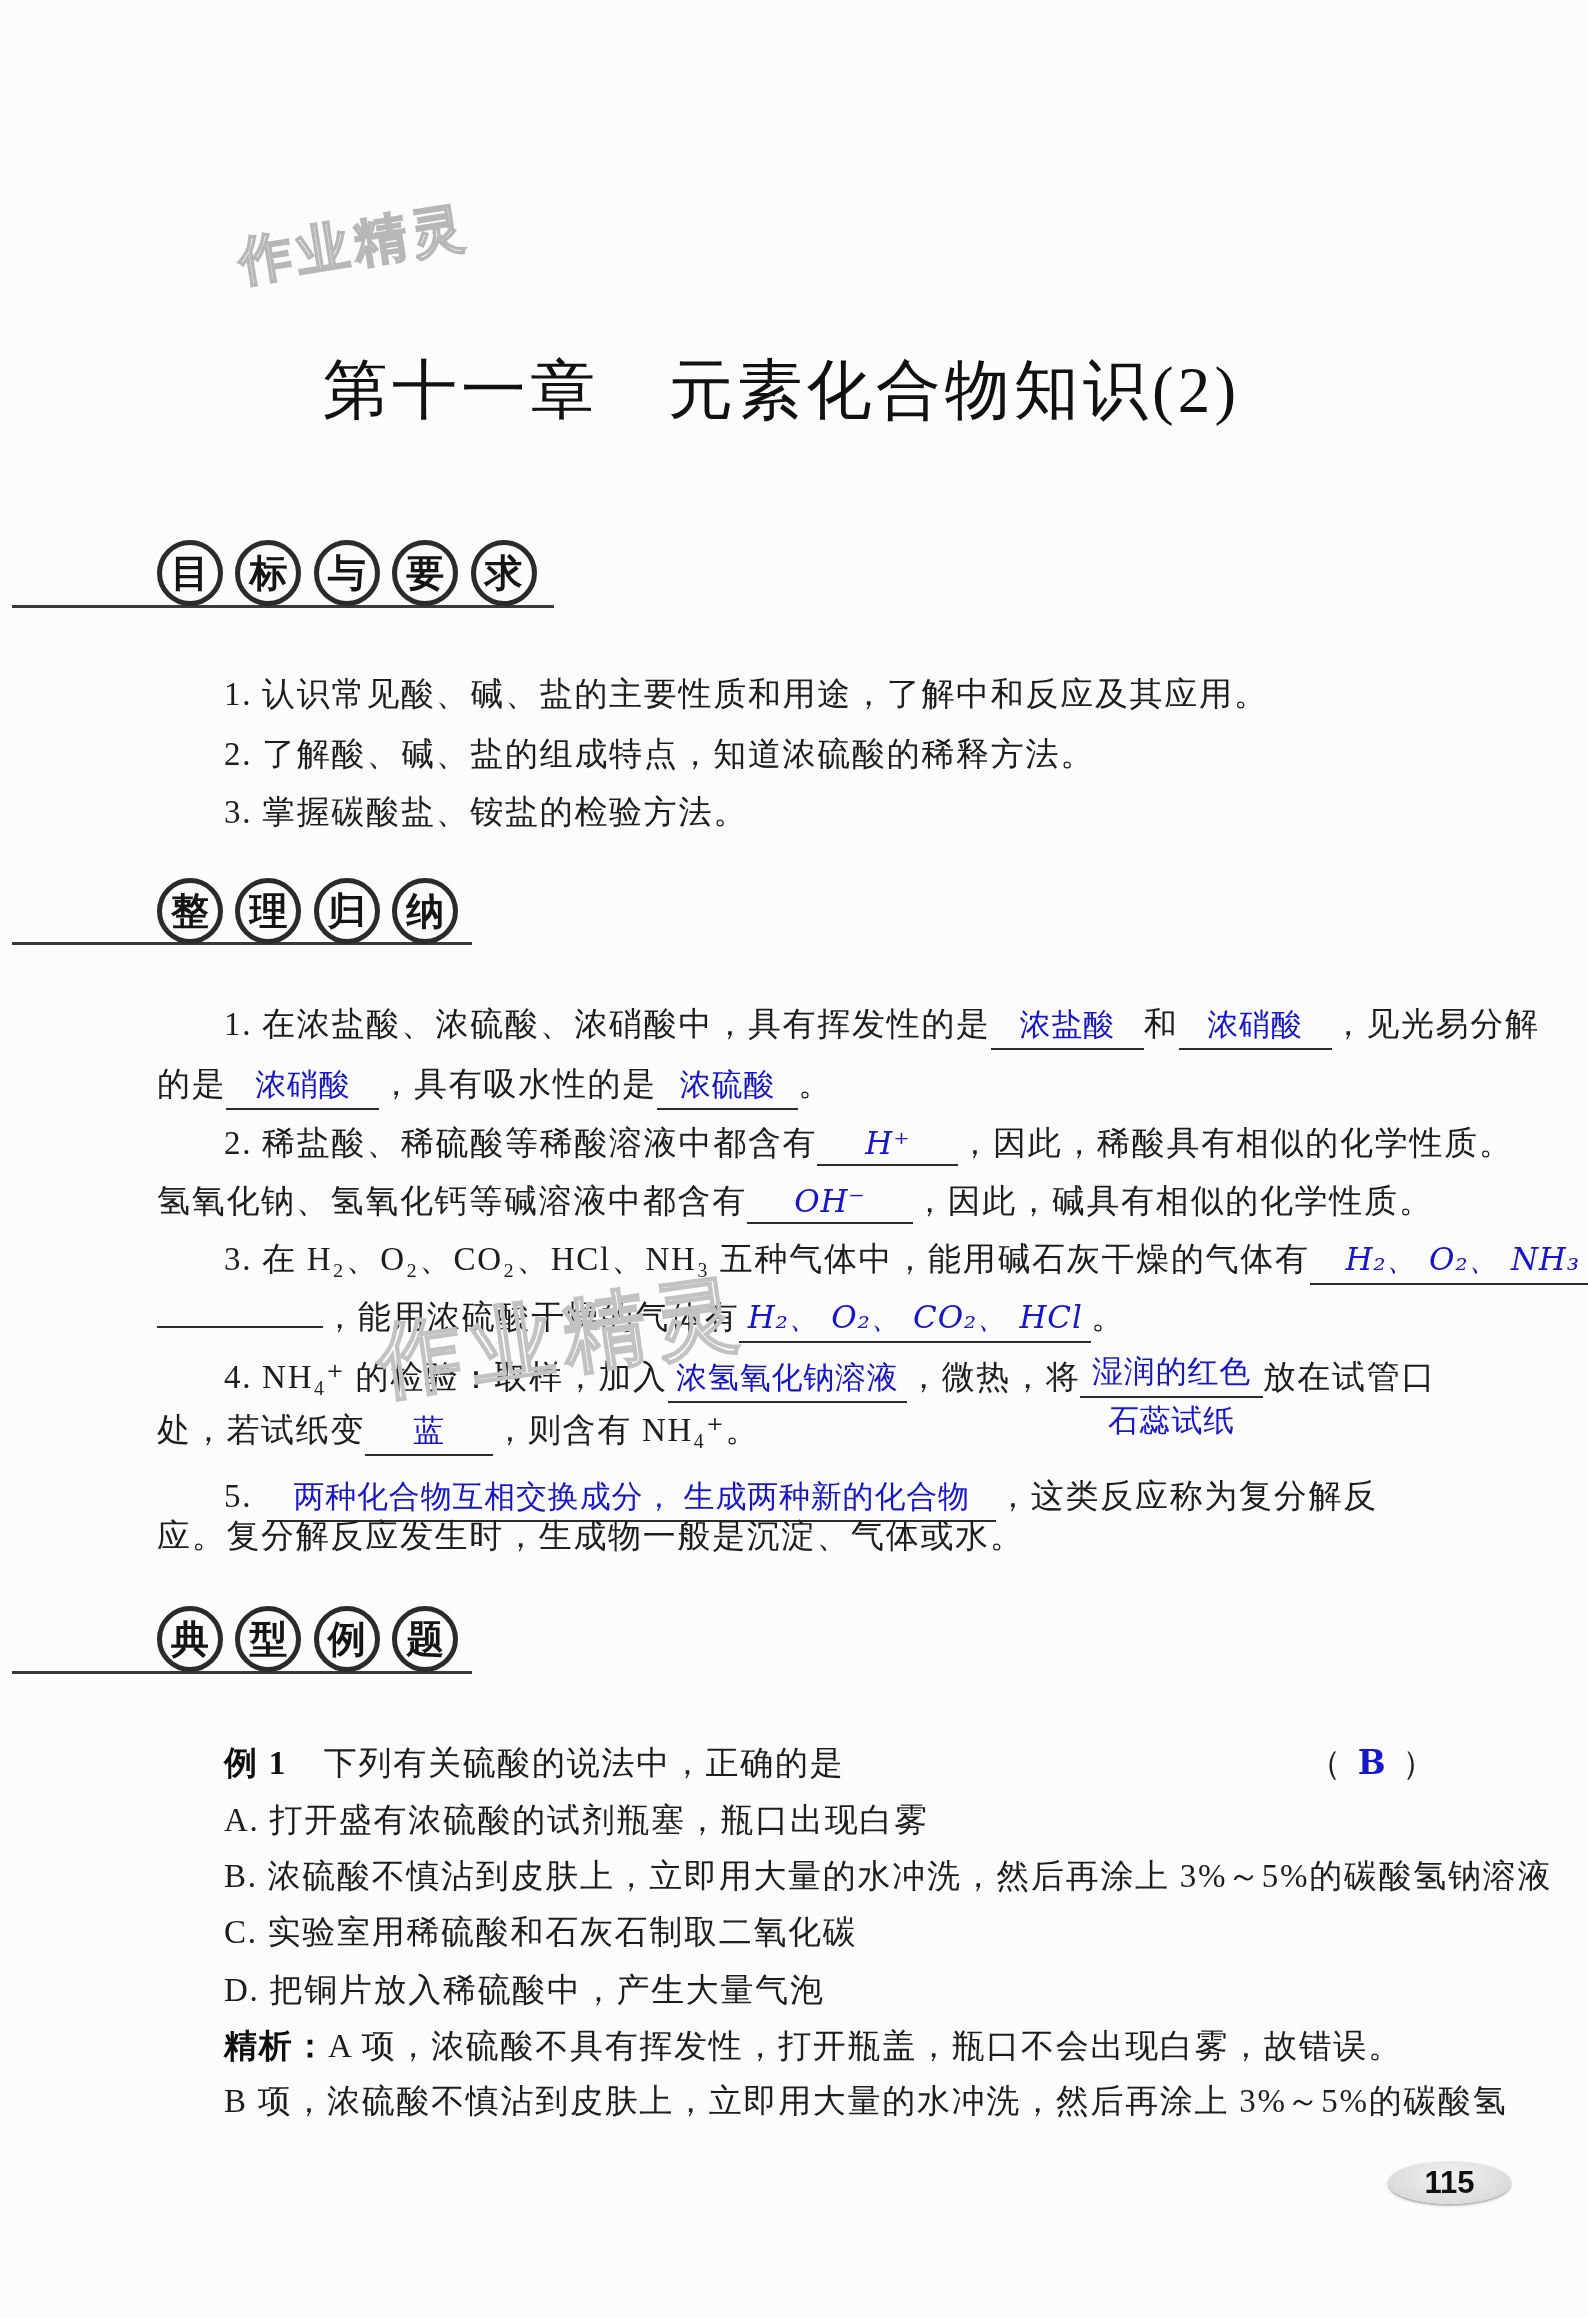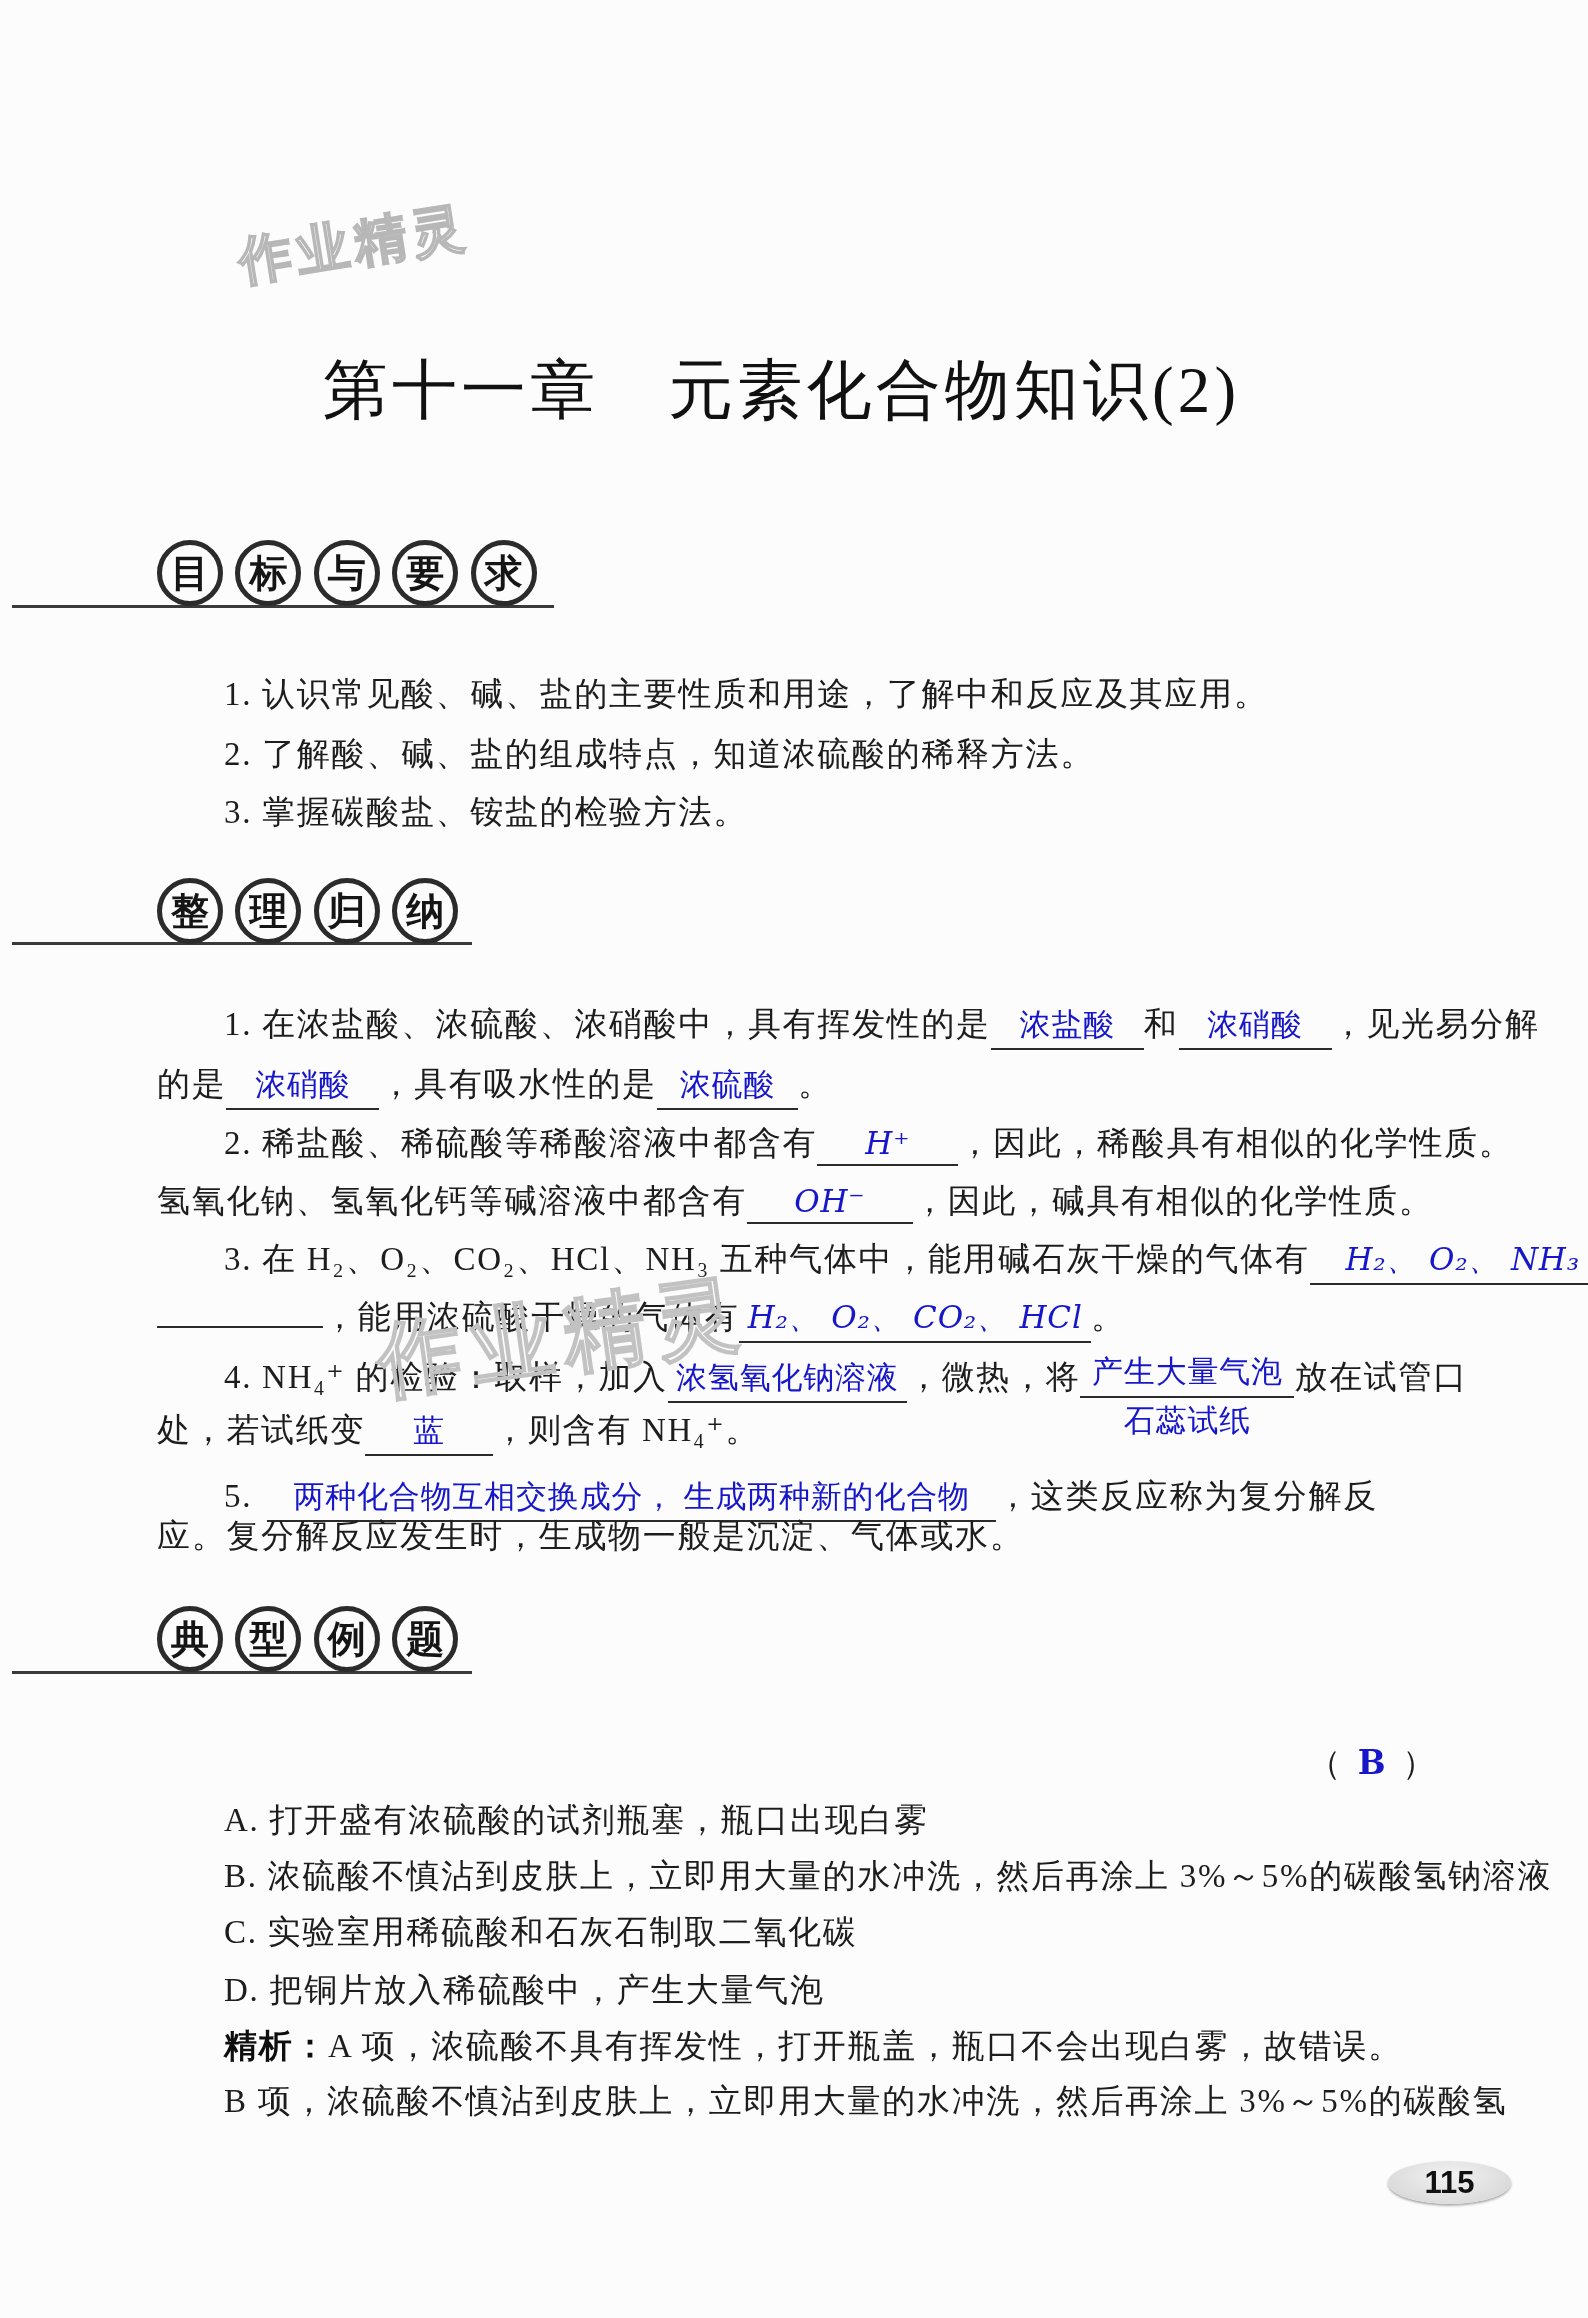--- a/index.html
+++ b/index.html
@@ -97,39 +97,42 @@
   </div>
 
   <div class="line" style="left:224px;top:1237px;">
     <span>3. 在 H₂、O₂、CO₂、HCl、NH₃ 五种气体中，能用碱石灰干燥的气体有</span><span class="blank" style="min-width:306px;"><span class="ans formula">H₂、 O₂、 NH₃</span></span>
   </div>
   <div class="line" style="left:157px;top:1295px;">
     <span class="blank" style="min-width:166px;"><span class="ans"></span></span><span>，能用浓硫酸干燥的气体有</span><span class="blank" style="min-width:298px;"><span class="ans formula">H₂、 O₂、 CO₂、 HCl</span></span><span>。</span>
   </div>
 
   <div class="line" style="left:224px;top:1351px;">
-    <span>4. NH₄⁺ 的检验：取样，加入</span><span class="blank" style="min-width:224px;"><span class="ans">浓氢氧化钠溶液</span></span><span>，微热，将</span><span class="blank2"><span class="top ans">产生大量气泡</span><span class="bot ans">石蕊试纸</span></span><span>放在试管口</span>
+    <span>4. NH₄⁺ 的检验：取样，加入</span><span class="blank" style="min-width:224px;"><span class="ans">浓氢氧化钠溶液</span></span><span>，微热，将</span><span class="blank2"><span class="top ans">湿润的红色</span><span class="bot ans">石蕊试纸</span></span><span>放在试管口</span>
   </div>
   <div class="line" style="left:157px;top:1408px;">
     <span>处，若试纸变</span><span class="blank" style="min-width:128px;"><span class="ans">蓝</span></span><span>，则含有 NH₄⁺。</span>
   </div>
 
   <div class="line" style="left:224px;top:1454px;">
     <span>5.</span><span style="display:inline-block;width:15px;"></span><span class="blank" style="min-width:729px;margin-top:22px;"><span class="ans">两种化合物互相交换成分， 生成两种新的化合物</span></span><span>，这类反应称为复分解反</span>
   </div>
   <div class="line" style="left:157px;top:1514px;">应。复分解反应发生时，生成物一般是沉淀、气体或水。</div>
 
   <div class="badge-rule" style="left:12.4px;top:1671px;width:460px;"></div>
   <div class="badge" style="left:157px;top:1606px;">
     <span class="c">典</span>
     <span class="c">型</span>
     <span class="c">例</span>
     <span class="c">题</span>
   </div>
 
+  <div class="line" style="left:224px;top:1741px;">
+    <span class="b">例 1</span><span style="display:inline-block;width:37px;"></span><span>下列有关硫酸的说法中，正确的是</span>
+  </div>
   <div class="answer-slot" style="left:1308px;top:1741px;">
     <span>（</span><span class="ansletter">B</span><span>）</span>
   </div>
   <div class="line" style="left:224px;top:1798px;">A. 打开盛有浓硫酸的试剂瓶塞，瓶口出现白雾</div>
   <div class="line" style="left:224px;top:1854px;">B. 浓硫酸不慎沾到皮肤上，立即用大量的水冲洗，然后再涂上 3%～5%的碳酸氢钠溶液</div>
   <div class="line" style="left:224px;top:1910px;">C. 实验室用稀硫酸和石灰石制取二氧化碳</div>
   <div class="line" style="left:224px;top:1968px;">D. 把铜片放入稀硫酸中，产生大量气泡</div>
   <div class="line" style="left:224px;top:2024px;">
     <span class="b">精析：</span><span>A 项，浓硫酸不具有挥发性，打开瓶盖，瓶口不会出现白雾，故错误。</span>
   </div>

